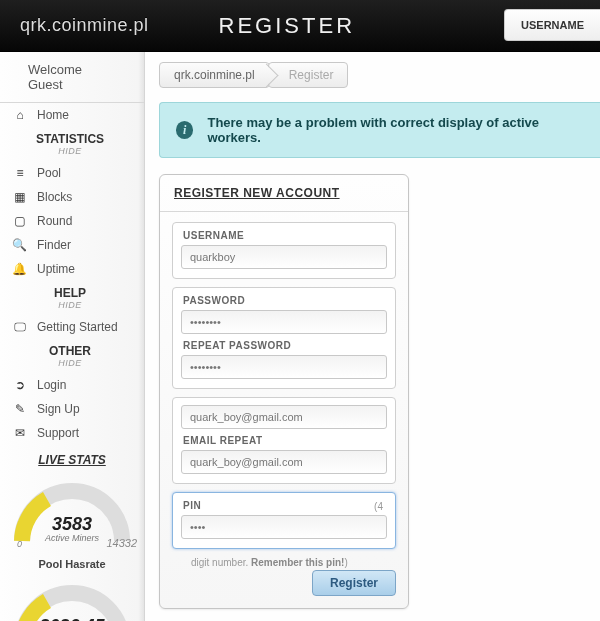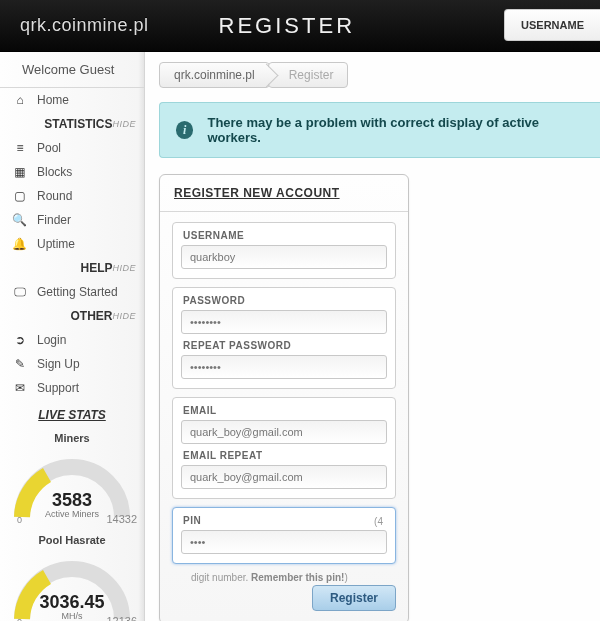--- a/index.html
+++ b/index.html
@@ -8,29 +8,29 @@
   
   .topbar { height:52px; background:linear-gradient(#1f1f1f,#060606); color:#eee; display:flex; align-items:center; position:relative; border-bottom:1px solid #000; }
   .brand { font-size:18px; font-weight:400; color:#ddd; padding-left:20px; letter-spacing:.5px; text-shadow:0 -1px 0 #000; }
   .pghead { margin-left:70px; font-size:22px; letter-spacing:3px; color:#f0f0f0; font-weight:300; }
   .login-btn { position:absolute; right:0; top:9px; height:32px; background:linear-gradient(#fefefe,#eee); border:1px solid #ccc; border-right:none; border-radius:4px 0 0 4px; padding:0 16px; font-size:11px; font-weight:bold; color:#333; display:flex; align-items:center; cursor:pointer; }
 
   .shell { display:flex; height:calc(621px - 52px); }
 
   
   .sidebar { width:145px; background:linear-gradient(90deg,#fefefe 0,#f5f5f5 96%,#e4e4e4 100%); border-right:1px solid #d5d5d5; font-size:12px; color:#333; overflow:visible; position:relative; }
-  .welcome { border-bottom:1px solid #d8d8d8; padding:10px 22px; font-size:13px; color:#555; text-align:left; }
+  .welcome { border-bottom:1px solid #d8d8d8; padding:10px 28px; font-size:13px; color:#555; text-align:left; }
   .sbrow { display:flex; align-items:center; padding:5px 10px 5px 12px; cursor:pointer; color:#555; }
   .sbrow .ic { width:16px; text-align:center; margin-right:9px; font-size:12px; color:#333; }
-  .sect { display:flex; justify-content:flex-end; align-items:center; padding:5px 8px 5px 4px; font-weight:bold; font-size:12px; color:#333; }
+  .sect { display:flex; justify-content:flex-end; align-items:center; padding:5px 8px 5px 4px; font-weight:bold; font-size:12px; color:#333;flex-direction:column; }
   .sect .hide { font-size:9px; color:#999; font-weight:normal; letter-spacing:.5px;font-style:italic; }
   .livestats { text-align:center; padding:8px 4px 4px; font-size:12px; font-weight:bold; font-style:italic; text-decoration:underline; }
   .metric { text-align:center; font-size:11px; font-weight:bold; color:#444; padding:6px 0 3px; }
 
-  .gauge { position:relative; width:130px; height:78px; margin:0 auto 3px; }
+  .gauge { position:relative; width:130px; height:78px; margin:0 auto 3px;font-style:italic; }
   .gauge svg { width:130px; height:78px; display:block; }
   .glbl0 { position:absolute; left:10px; bottom:0; font-size:9px; color:#888; }
   .glbl1 { position:absolute; right:0; bottom:0; font-size:11px; color:#888; }
   .gval  { position:absolute; left:0; right:0; top:43px; text-align:center; font-size:18px; font-weight:bold; color:#222; }
   .gsub  { position:absolute; left:0; right:0; top:62px; text-align:center; font-size:9px; color:#777; }
 
   
   .main { flex:1; background:#fefefe; padding:10px 0 0 0; position:relative; }
   .crumbs { margin:0 0 14px 14px; }
   .crumb { display:inline-flex; align-items:center; height:26px; padding:0 14px; background:linear-gradient(#fcfcfc,#ececec); border:1px solid #c8c8c8; font-size:12px; color:#666; border-radius:4px; position:relative; }
@@ -121,21 +121,20 @@
         <span class="ic">✎</span>
         <span>Sign Up</span>
       </div>
     <div class="sbrow">
         <span class="ic">✉</span>
         <span>Support</span>
       </div>
 
     <div class="livestats">LIVE STATS</div>
 
-    <div class="metric">Miners</div>
     <div class="gauge">
       <svg viewBox="0 0 130 78">
           <path d="M15 70 A50 50 0 0 1 115 70" fill="none" stroke="#ddd" stroke-width="16"></path>
           <path d="M15 70 A50 50 0 0 1 40 28" fill="none" stroke="#e9d531" stroke-width="16"></path>
         </svg>
       <div class="gval">3583</div>
       <div class="gsub">Active Miners</div>
       <div class="glbl0">0</div>
       <div class="glbl1">14332</div>
     </div>
@@ -173,21 +172,20 @@
         </div>
 
         <div class="fld">
           <div class="lbl">PASSWORD</div>
           <input class="inp" value="••••••••" style="">
           <div class="lbl mid">REPEAT PASSWORD</div>
           <input class="inp" value="••••••••" style="">
         </div>
 
         <div class="fld">
-          <div class="lbl">EMAIL</div>
           <input class="inp" value="quark_boy@gmail.com" style="">
           <div class="lbl mid">EMAIL REPEAT</div>
           <input class="inp" value="quark_boy@gmail.com" style="">
         </div>
 
         <div class="fld focus">
           <div class="lbl">PIN</div>
           <span class="hint0">(4</span>
           <input class="inp" value="••••" style="">
         </div>

